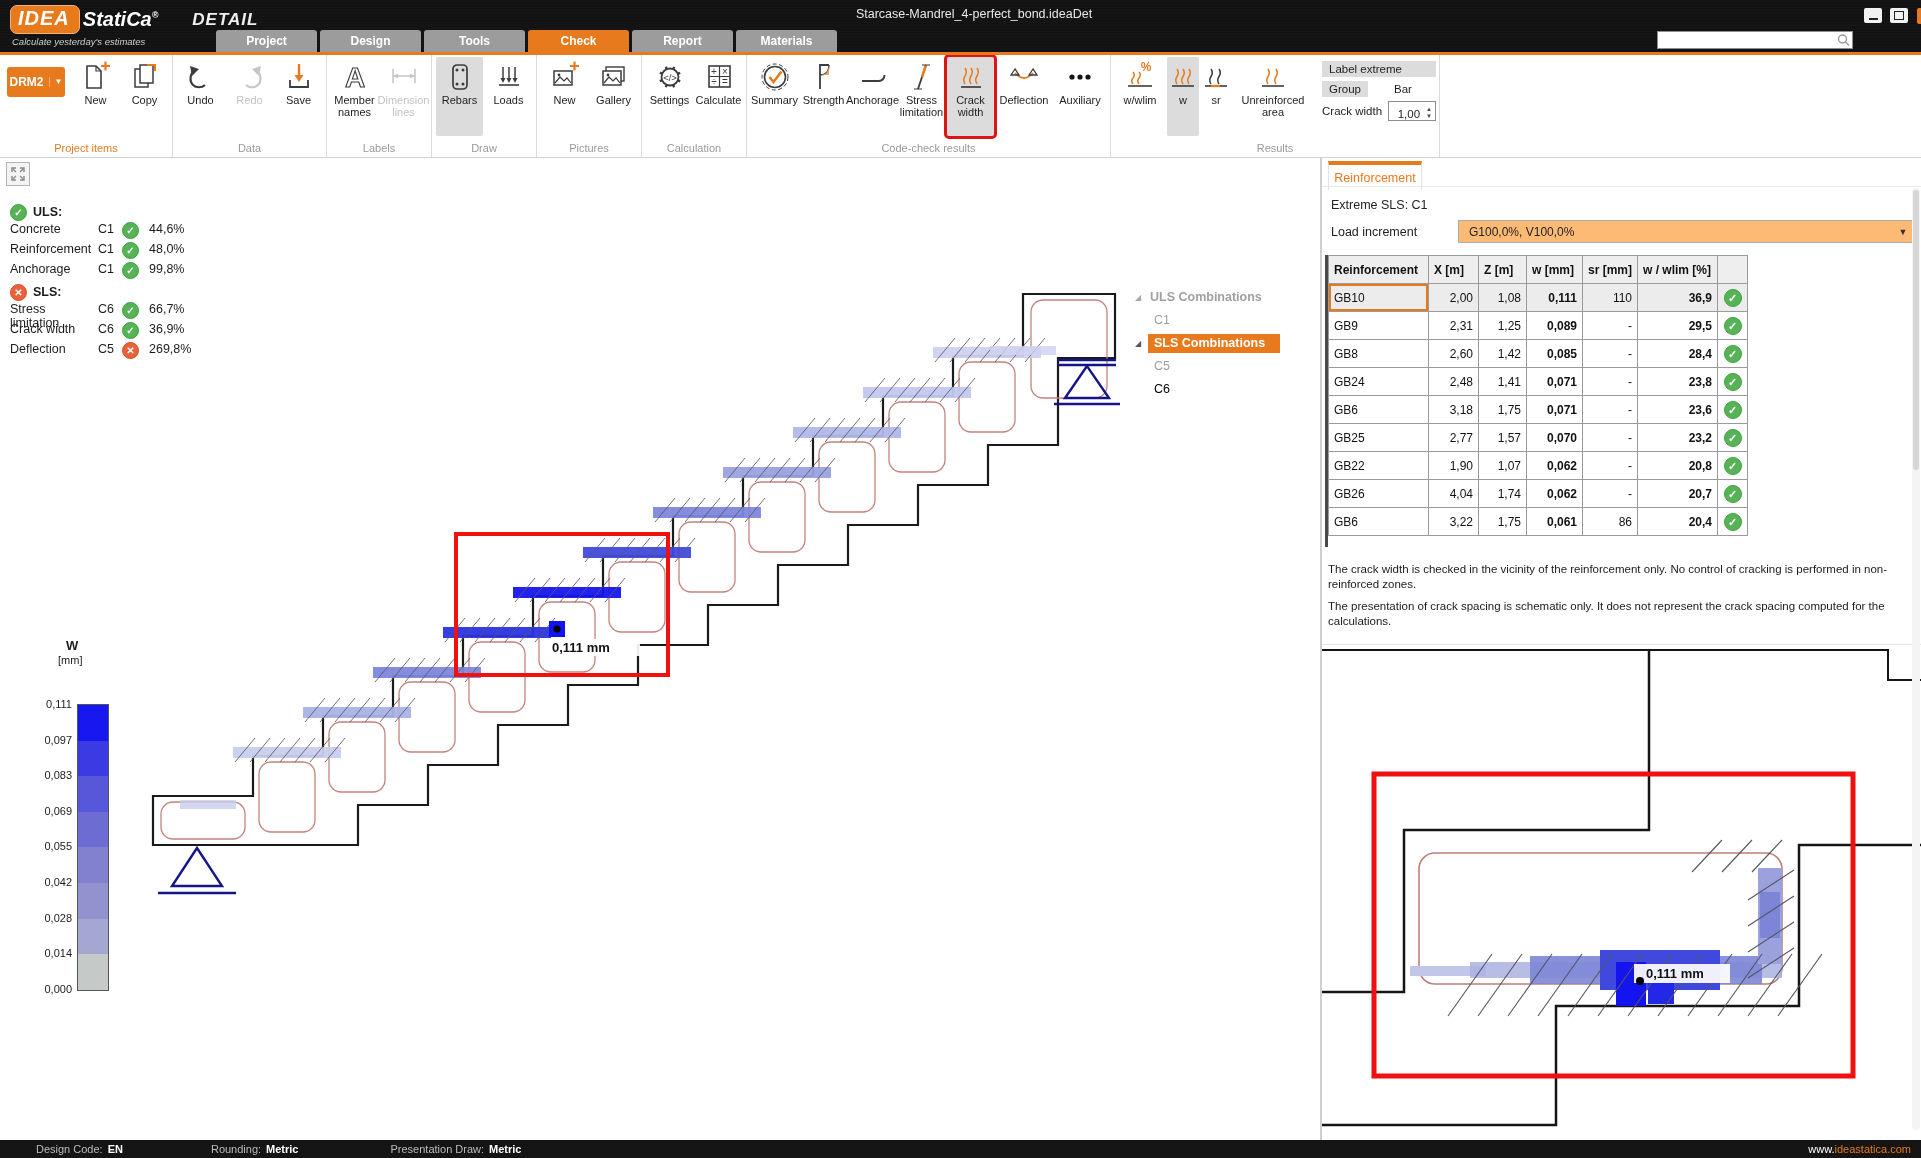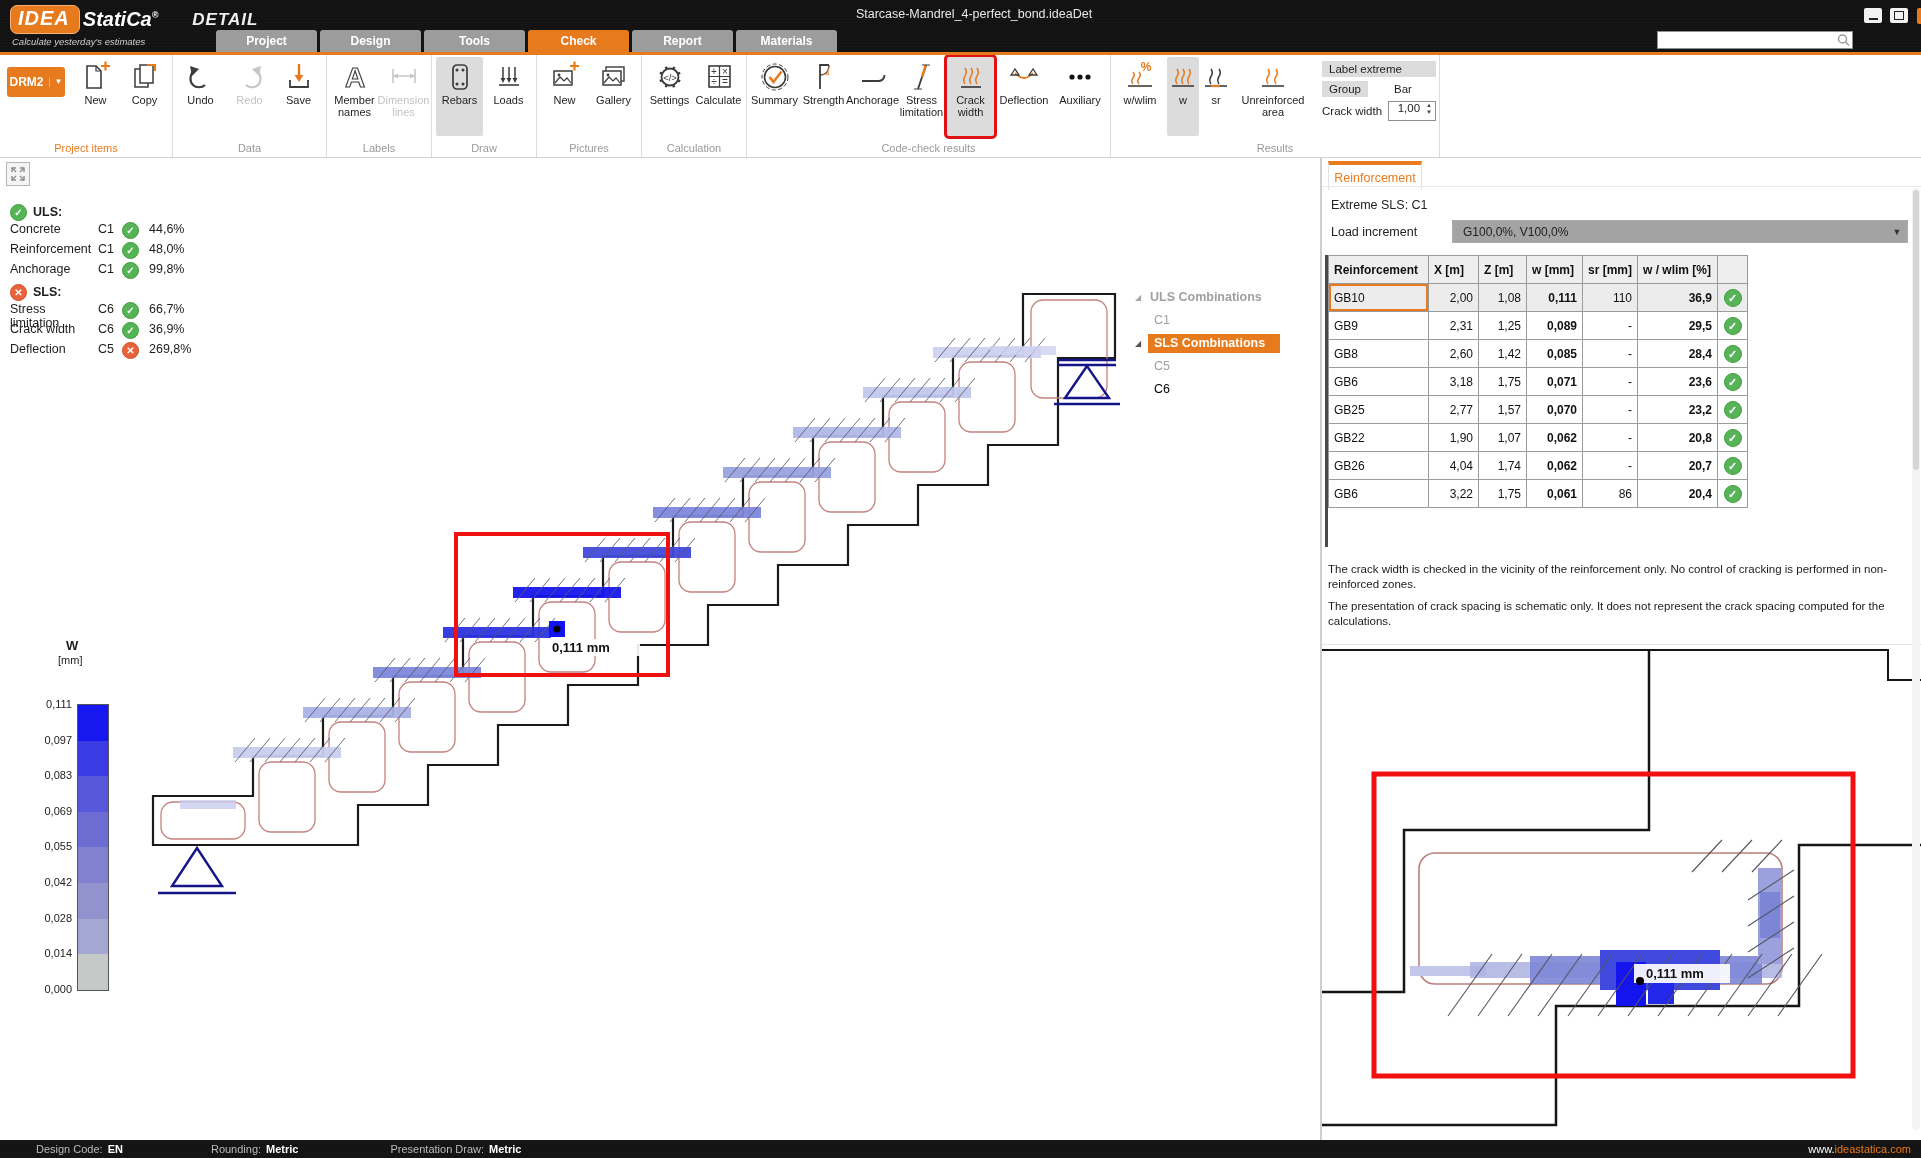--- a/index.html
+++ b/index.html
@@ -47,21 +47,21 @@
   .rbtn .rlbl{font-size:11px;line-height:1.08;text-align:center;color:#1e1e1e;white-space:pre-line;}
   .rbtn.selected{background:#dcdcdc;}
   .rbtn.disabled .rlbl{color:#c3c3c3;}
   .rbtn.hl{outline:3px solid #e01212;outline-offset:0px;}
   .drm-btn{width:58px;height:30px;margin:10px 6px 0 4px;background:#e87a1e;border-radius:3px;color:#fff;
     font-weight:bold;font-size:12px;display:flex;align-items:center;justify-content:center;gap:5px;}
   .drm-caret{font-size:8px;border-left:1px solid #f3ae72;padding-left:5px;line-height:10px;}
   .rextras{display:flex;flex-direction:column;margin-left:8px;padding-top:4px;font-size:11.5px;color:#1e1e1e;}
   .chip{background:#dcdcdc;padding:2px 7px;margin-bottom:4px;display:inline-block;}
   .rex-row{display:flex;align-items:center;margin-bottom:4px;}
-  .spinner{width:46px;height:18px;border:1px solid #8f8f8f;display:flex;align-items:flex-start;margin-left:6px;background:#fff;}
+  .spinner{width:46px;height:18px;border:1px solid #8f8f8f;display:flex;align-items:flex-end;margin-left:6px;background:#fff;}
   .spinner .val{flex:1;text-align:right;padding-right:3px;font-size:11.5px;}
   .spinner .arrows{width:12px;display:flex;flex-direction:column;align-items:center;font-size:6px;color:#444;line-height:7px;}
   
   .canvas{position:absolute;left:0;top:158px;width:1320px;height:982px;background:#fff;overflow:hidden;}
   #canvas-svg{position:absolute;left:0;top:0;}
   .expand-btn{position:absolute;left:6px;top:4px;width:22px;height:22px;background:#f4f4f4;border:1px solid #b5b5b5;
     display:flex;align-items:center;justify-content:center;}
   .summary{position:absolute;left:10px;top:44px;font-size:12.5px;color:#1c1c1c;}
   .sumhead{display:flex;align-items:center;height:20px;font-weight:bold;}
   .sumhead .badge{margin-right:6px;}
@@ -90,21 +90,21 @@
   .trow.selected .tlbl{background:#e87a1e;color:#fff;padding-left:6px;min-width:118px;}
   
   .splitter{position:absolute;left:1320px;top:158px;width:2px;height:982px;background:#cfcfcf;}
   .rightpanel{position:absolute;left:1322px;top:158px;width:599px;height:982px;background:#fff;overflow:hidden;}
   .rp-tab{position:absolute;left:6px;top:3px;width:92px;height:25px;background:#fff;border-top:4px solid #e87a1e;
     border-left:1px solid #e3e3e3;border-right:1px solid #e3e3e3;color:#e87a1e;font-size:12.5px;
     display:flex;align-items:center;justify-content:center;}
   .rp-tabline{position:absolute;left:0;top:28px;width:100%;height:1px;background:#e9e9e9;}
   .rp-extreme{position:absolute;left:9px;top:40px;font-size:12.5px;color:#222;}
   .rp-loadlbl{position:absolute;left:9px;top:67px;font-size:12.5px;color:#222;}
-  .rp-dropdown{position:absolute;left:130px;top:62px;width:454px;height:21px;background:#a3a3a3;border:1px solid #ababab;
+  .rp-dropdown{position:absolute;left:136px;top:62px;width:454px;height:21px;background:#fdba74;border:1px solid #ababab;
     font-size:12px;color:#222;display:flex;align-items:center;}
   .rp-dropdown .dtext{flex:1;padding-left:10px;}
   .rp-dropdown .dcaret{width:20px;font-size:9px;color:#333;text-align:center;}
   .rp-tablewrap{position:absolute;left:3px;top:97px;width:424px;height:292px;overflow:hidden;
     border-left:3px solid #4a4a4a;}
   table.rtab{border-collapse:collapse;font-size:12px;color:#111;table-layout:fixed;}
   table.rtab th,table.rtab td{border:1px solid #9b9b9b;height:27px;padding:0 5px;overflow:hidden;white-space:nowrap;}
   table.rtab th{background:#eeeeee;font-weight:bold;text-align:left;}
   td.num{text-align:right;}
   td.bold{font-weight:bold;}
@@ -763,20 +763,29 @@
             <tr>
               <td>GB8</td>
               <td class="num">2,60</td>
               <td class="num">1,42</td>
               <td class="num bold">0,085</td>
               <td class="num">-</td>
               <td class="num bold">28,4</td>
               <td class="icn"><span class="badge pass" style="width:16px;height:16px;line-height:16px;font-size:11px">✓</span></td>
             </tr>
             <tr>
+              <td>GB24</td>
+              <td class="num">2,48</td>
+              <td class="num">1,41</td>
+              <td class="num bold">0,071</td>
+              <td class="num">-</td>
+              <td class="num bold">23,8</td>
+              <td class="icn"><span class="badge pass" style="width:16px;height:16px;line-height:16px;font-size:11px">✓</span></td>
+            </tr>
+            <tr>
               <td>GB6</td>
               <td class="num">3,18</td>
               <td class="num">1,75</td>
               <td class="num bold">0,071</td>
               <td class="num">-</td>
               <td class="num bold">23,6</td>
               <td class="icn"><span class="badge pass" style="width:16px;height:16px;line-height:16px;font-size:11px">✓</span></td>
             </tr>
             <tr>
               <td>GB25</td>

